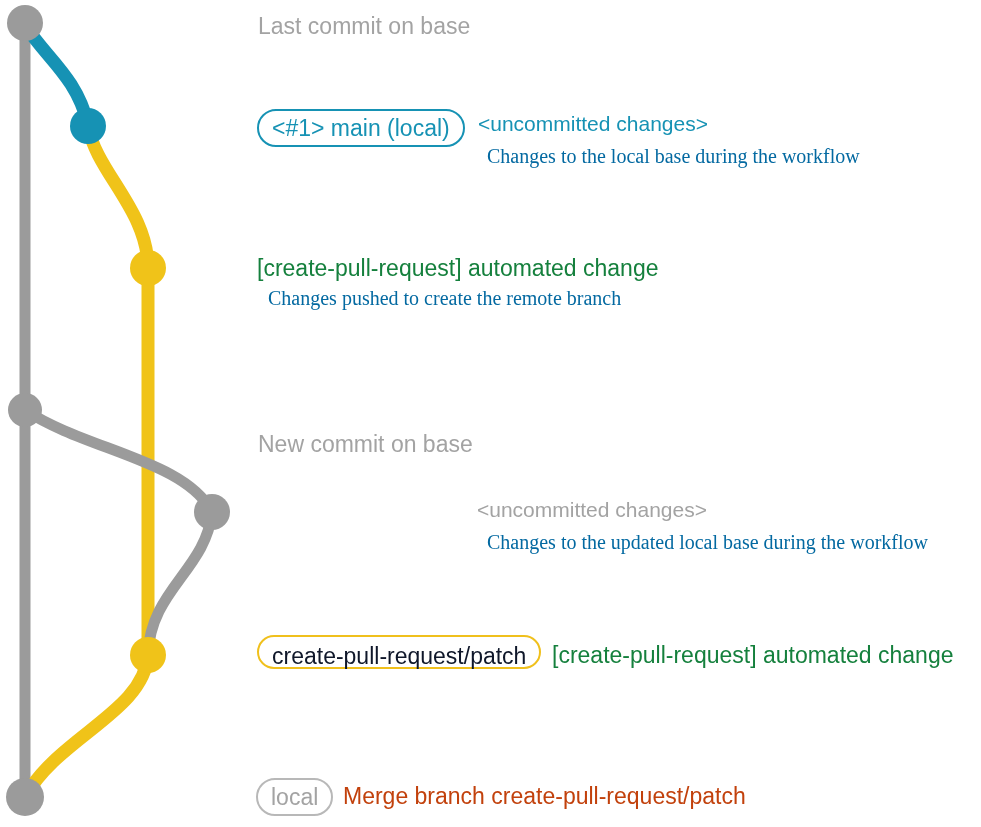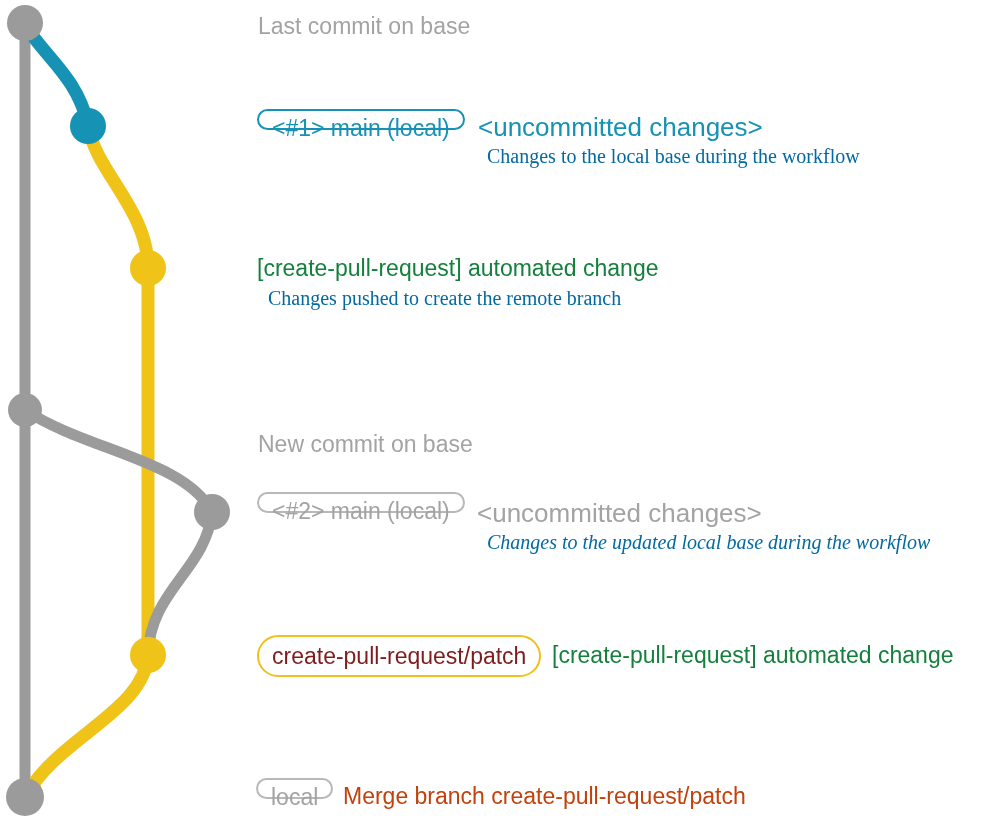--- a/index.html
+++ b/index.html
@@ -10,28 +10,28 @@
     font-family:"Liberation Sans", sans-serif;
     overflow:hidden;
   }
   svg.graph { position:absolute; left:0; top:0; }
 
   .note {
     position:absolute; font-size:23px; color:#a3a3a3; white-space:nowrap;
   }
   .pill {
     position:absolute; box-sizing:border-box;
-    height:21px; line-height:34px;
+    height:38px; line-height:34px;
     border:2px solid #b8b8b8; border-radius:19px;
     padding:0 13px; font-size:23px; white-space:nowrap;
     color:#a3a3a3; background:#ffffff;
   }
   .pill.teal   { color:#1692b4; border-color:#1692b4; }
-  .pill.yellow { color:#7f1d1d; border-color:#f0c01c; height:42px; line-height:38px; border-radius:21px; }
-  .status { position:absolute; font-size:26px; white-space:nowrap; }
+  .pill.yellow { color:#0f172a; border-color:#f0c01c; height:34px; line-height:38px; border-radius:21px; }
+  .status { position:absolute; font-size:21px; white-space:nowrap; }
   .status.teal { color:#1692b4; }
   .status.gray { color:#a3a3a3; }
   .msg { position:absolute; font-size:23px; white-space:nowrap; }
   .msg.yellow { color:#15803d; }
   .msg.gray   { color:#c2410c; }
   .desc {
     position:absolute; font-family:"Liberation Serif", serif;
     font-size:20px; color:#0369a1; white-space:nowrap;
   }
 </style>
@@ -69,23 +69,22 @@
 
   <div class="pill teal" style="left:257px; top:109px;">&lt;#1&gt; main (local)</div>
   <div class="status teal" style="left:478px; top:112px;">&lt;uncommitted changes&gt;</div>
   <div class="desc" style="left:487px; top:145px;">Changes to the local base during the workflow</div>
 
   <div class="msg yellow" style="left:257px; top:255px;">[create-pull-request] automated change</div>
   <div class="desc" style="left:268px; top:287px;">Changes pushed to create the remote branch</div>
 
   <div class="note" style="left:258px; top:399px;margin-top:32px;">New commit on base</div>
 
-  <div class="pill" style="left:257px; top:492px;">&lt;#2&gt; main (local)</div>
   <div class="status gray" style="left:477px; top:498px;">&lt;uncommitted changes&gt;</div>
-  <div class="desc" style="left:487px; top:531px;font-style:italic;">Changes to the updated local base during the workflow</div>
+  <div class="desc" style="left:487px; top:531px;">Changes to the updated local base during the workflow</div>
 
   <div class="pill yellow" style="left:257px; top:635px;">create-pull-request/patch</div>
   <div class="msg yellow" style="left:552px; top:642px;">[create-pull-request] automated change</div>
 
   <div class="pill" style="left:256px; top:778px;">local</div>
   <div class="msg gray" style="left:343px; top:783px;">Merge branch create-pull-request/patch</div>
 
 </div>
 
 </body></html>

